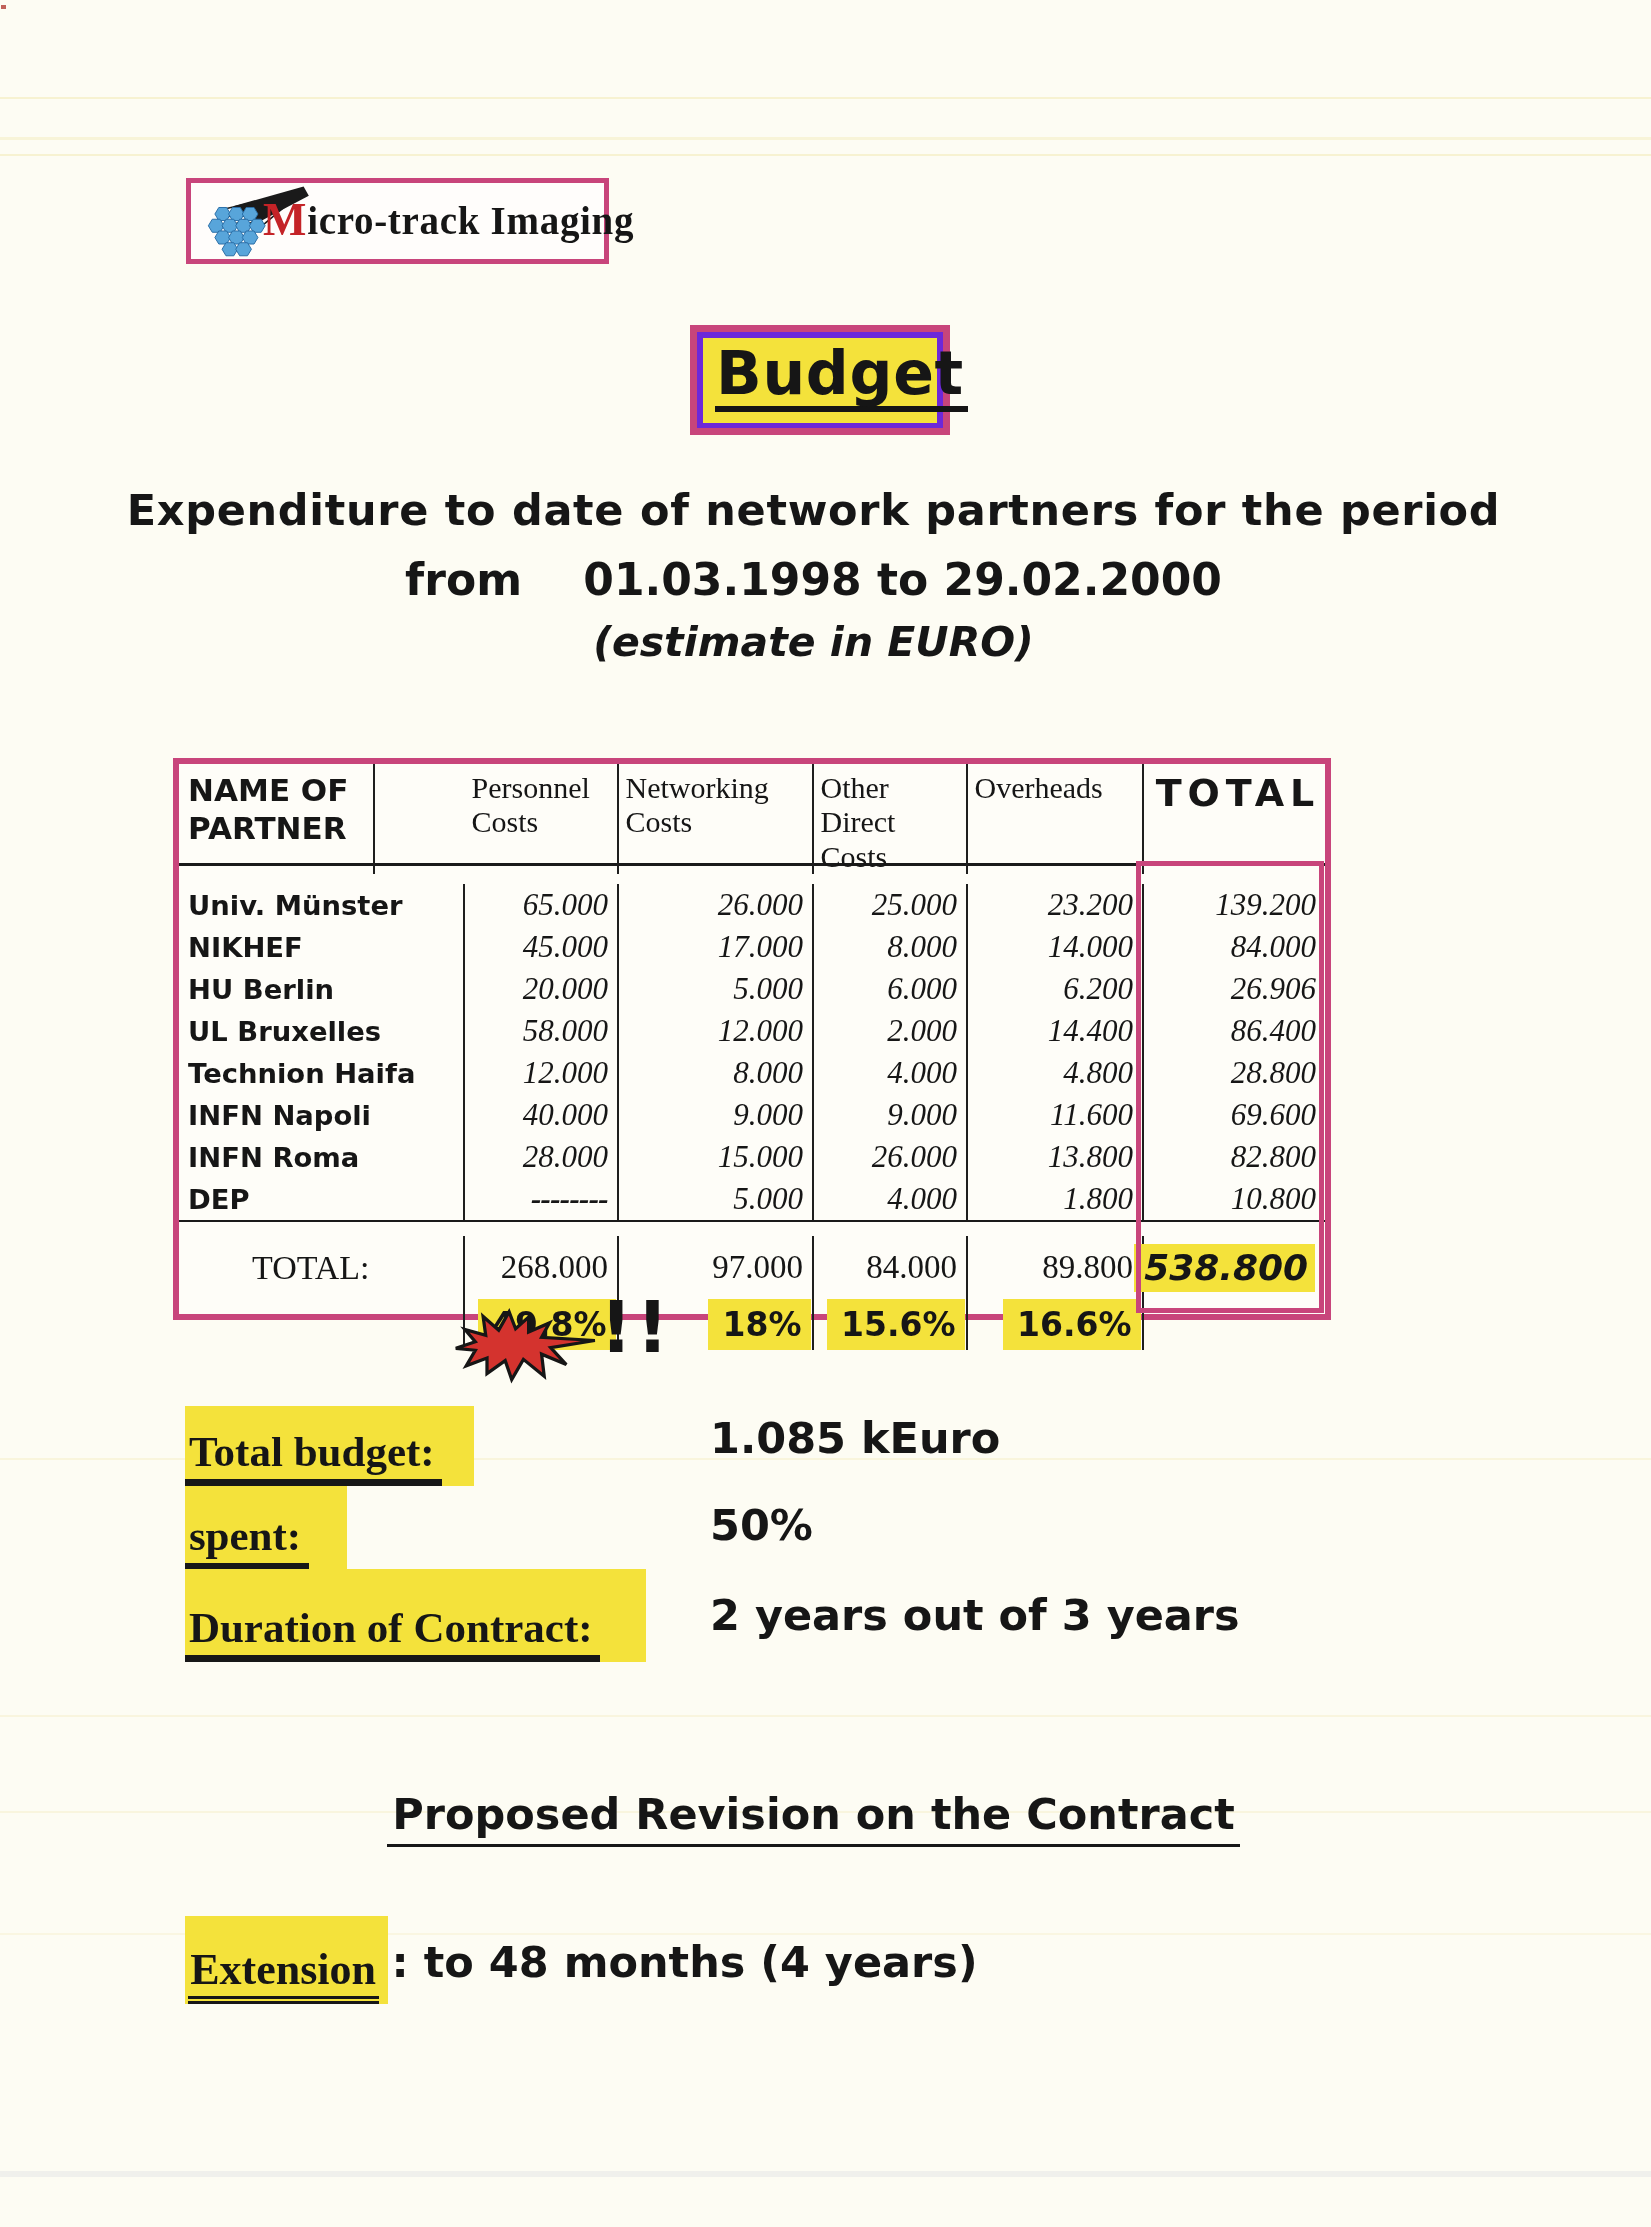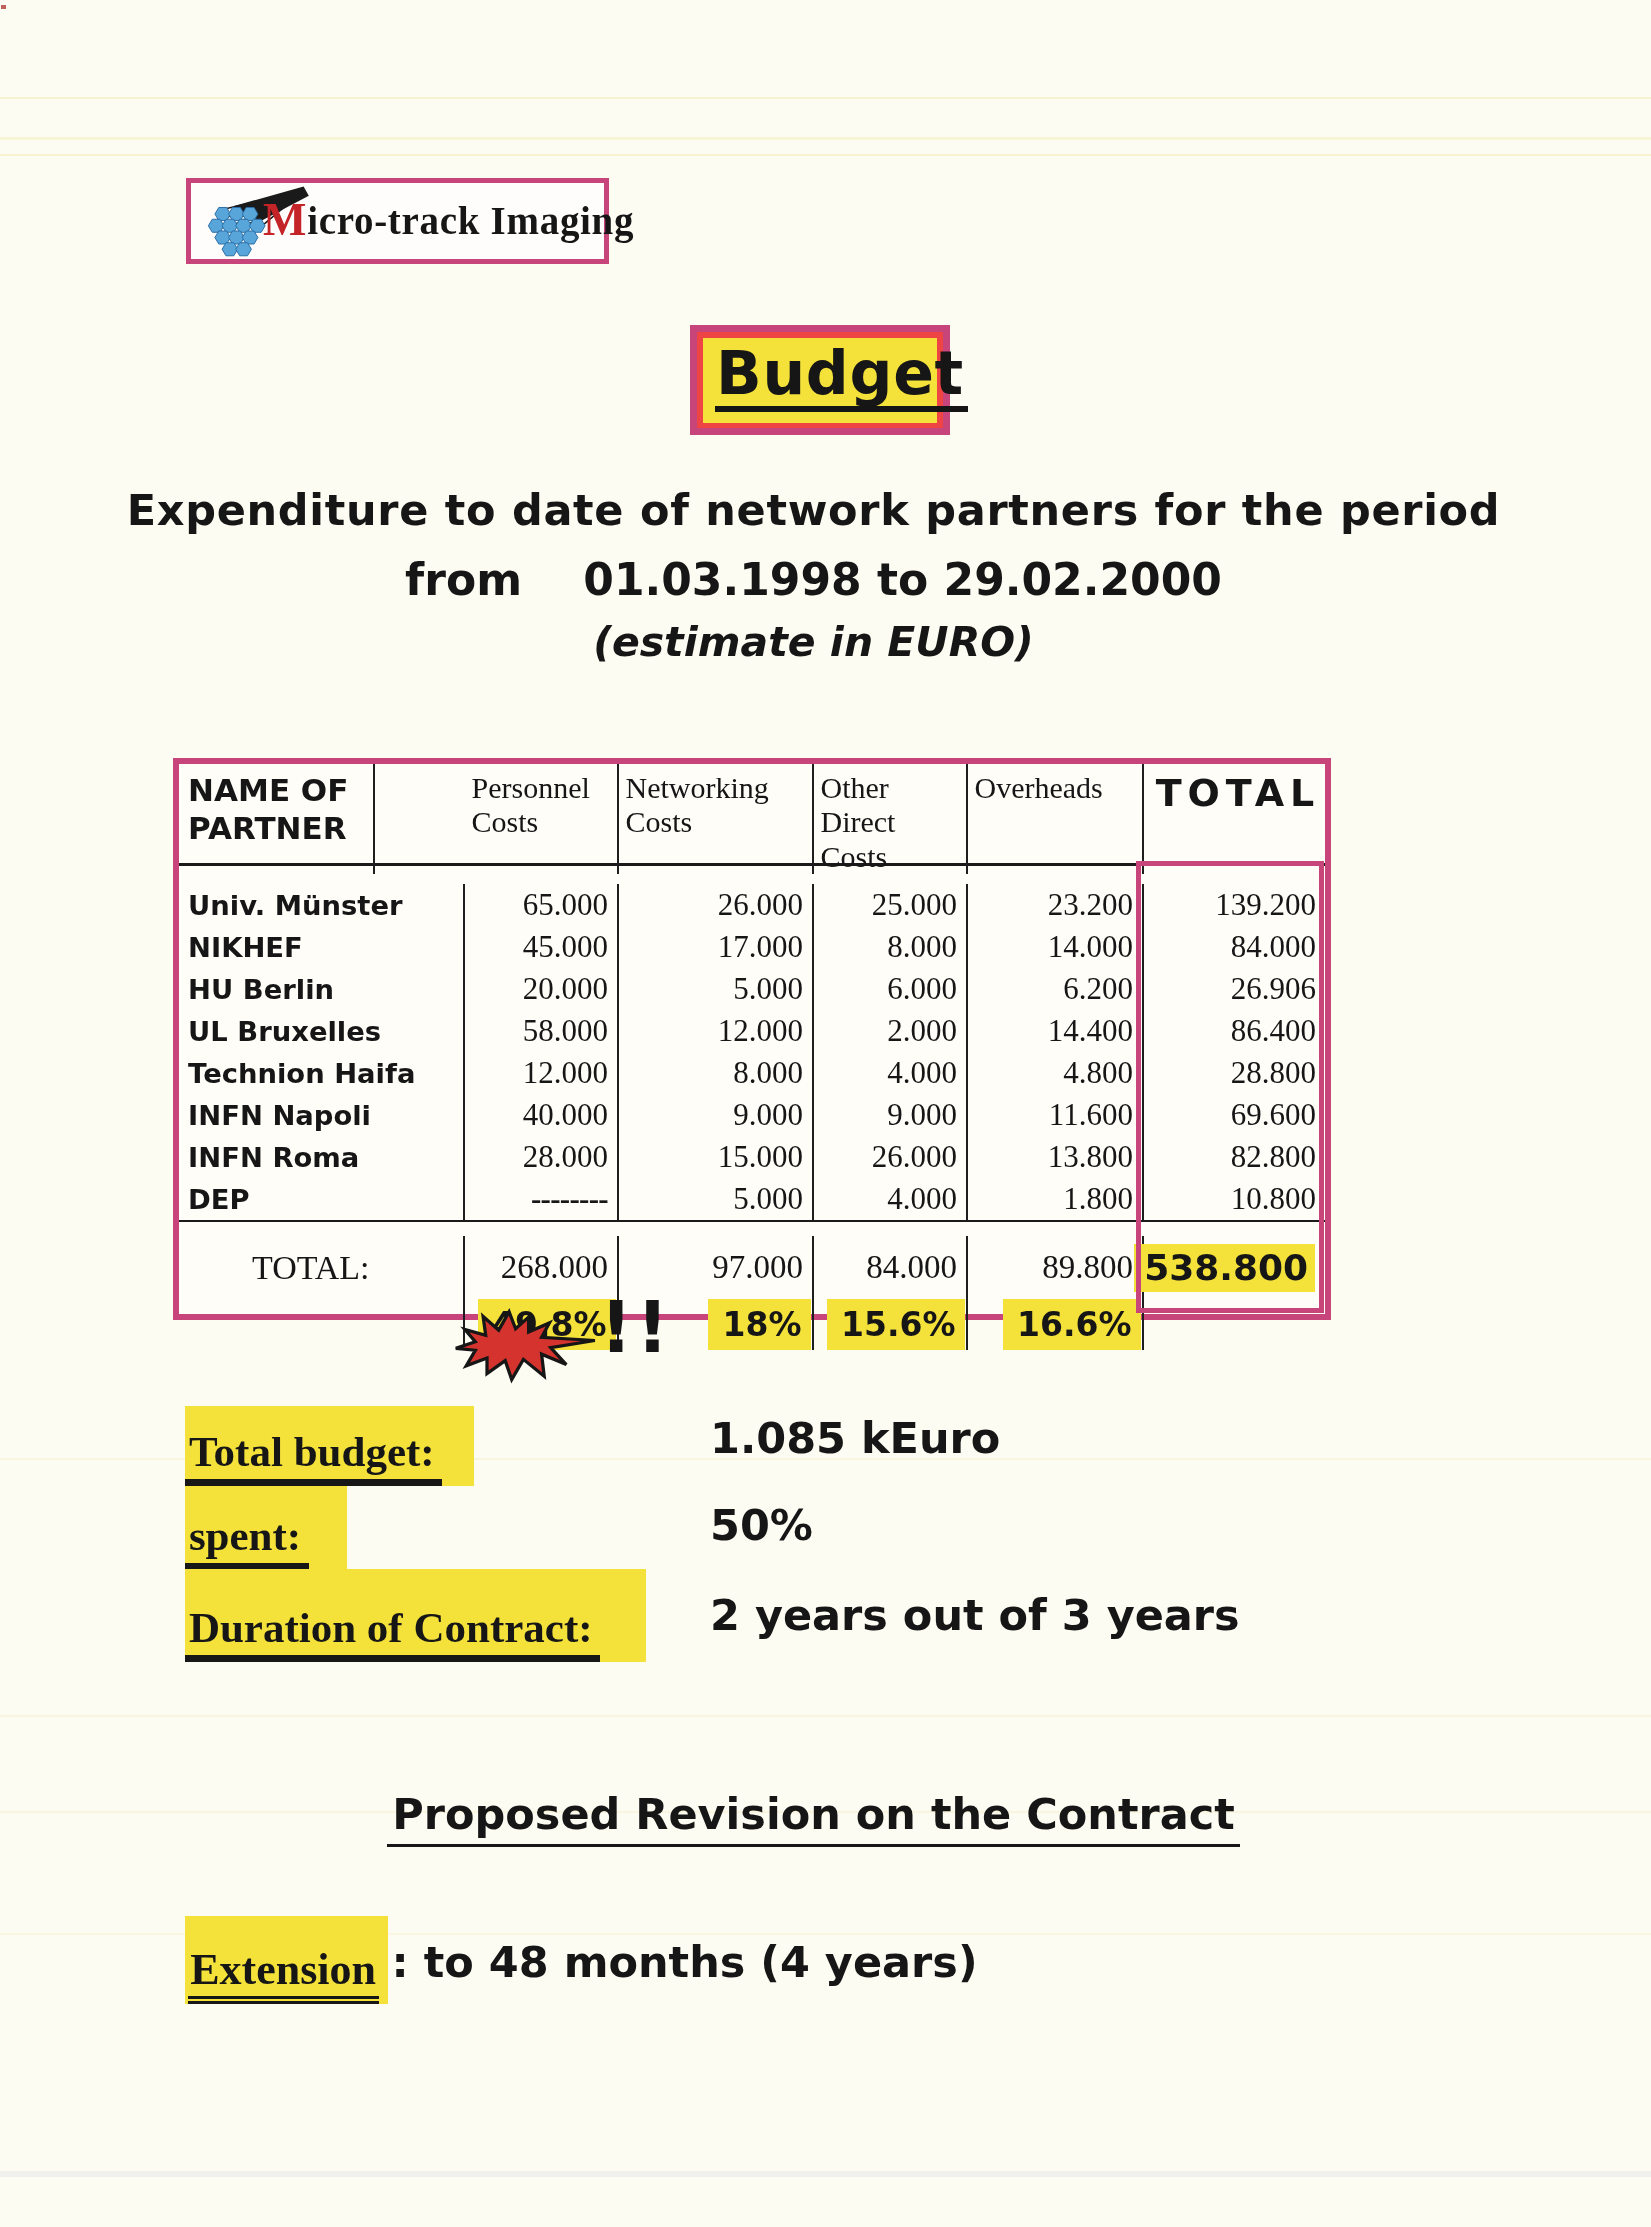--- a/index.html
+++ b/index.html
@@ -33,21 +33,21 @@
   .logo-text{
     position:absolute;left:72px;top:0;height:74px;display:flex;align-items:center;
     font-family:"Liberation Serif", serif;font-weight:bold;font-size:39px;
     letter-spacing:0.7px;white-space:nowrap;
   }
   .logo-text .initial{color:#c42327;font-size:46px;line-height:0;}
 
   
   .budget-box{
     position:absolute;left:690px;top:325px;width:260px;box-sizing:border-box;
-    border:7.2px solid #c8457b;background:#ef4444;padding:5.9px;
+    border:7.2px solid #c8457b;background:#6d28d9;padding:5.9px;
   }
   .budget-inner{background:#f4e23b;padding:3.9px 15.7px 10.5px 11.8px;text-align:center;}
   .budget-inner span{
     display:inline-block;font-weight:bold;font-size:60px;line-height:1.05;
     border-bottom:6.5px solid #151515;padding:0 3.9px 1.3px 1.3px;letter-spacing:0.7px;
   }
 
   
   .subtitle{position:absolute;left:0;top:0;width:1627px;text-align:center;font-weight:bold;}
   .sub1{top:485px;font-size:43px;letter-spacing:0.7px;}
@@ -66,21 +66,21 @@
   .hname{font-size:31px;font-weight:bold;font-family:"DejaVu Sans", sans-serif;
          line-height:1.25;padding-left:9.1px;max-width:196px;}
   .htotal{font-weight:bold;font-size:38px;letter-spacing:5.9px;padding-left:11.8px;
           font-family:"DejaVu Sans", sans-serif;}
   .c{box-sizing:border-box;}
   .vline{border-right:2px solid #1e1e1e;}
   .tbody{padding-top:18px;}
   .trow{height:42px;}
   .trow .c{display:flex;align-items:center;}
   .name{font-weight:bold;font-size:27.4px;padding-left:9.1px;}
-  .num{font-family:"Liberation Serif", serif;font-size:31px;justify-content:flex-end;padding-right:9.1px;}
+  .num{font-family:"Liberation Serif", serif;font-size:31px;justify-content:flex-end;padding-right:9.1px;font-style:italic;}
   .dashes{letter-spacing:-0.7px;font-weight:bold;}
   .total-block{border-top:2px solid #1a1a1a;box-sizing:border-box;}
   .total-vals{height:63px;padding-top:14.4px;}
   .total-vals .c{display:flex;align-items:center;}
   .tlabel{font-family:"Liberation Serif", serif;font-size:34px;padding-left:73px;}
   .tnum{font-family:"Liberation Serif", serif;font-size:33px;justify-content:flex-end;padding-right:9.1px;}
   .grand span{background:#f4e23b;font-weight:bold;font-size:36px;
               font-family:"DejaVu Sans", sans-serif;padding:3.9px 6.5px 3.9px 10.5px;margin-right:1.3px;}
   .pct-row{height:47px;}
   .pct-row .c{display:flex;align-items:flex-end;justify-content:flex-end;}

